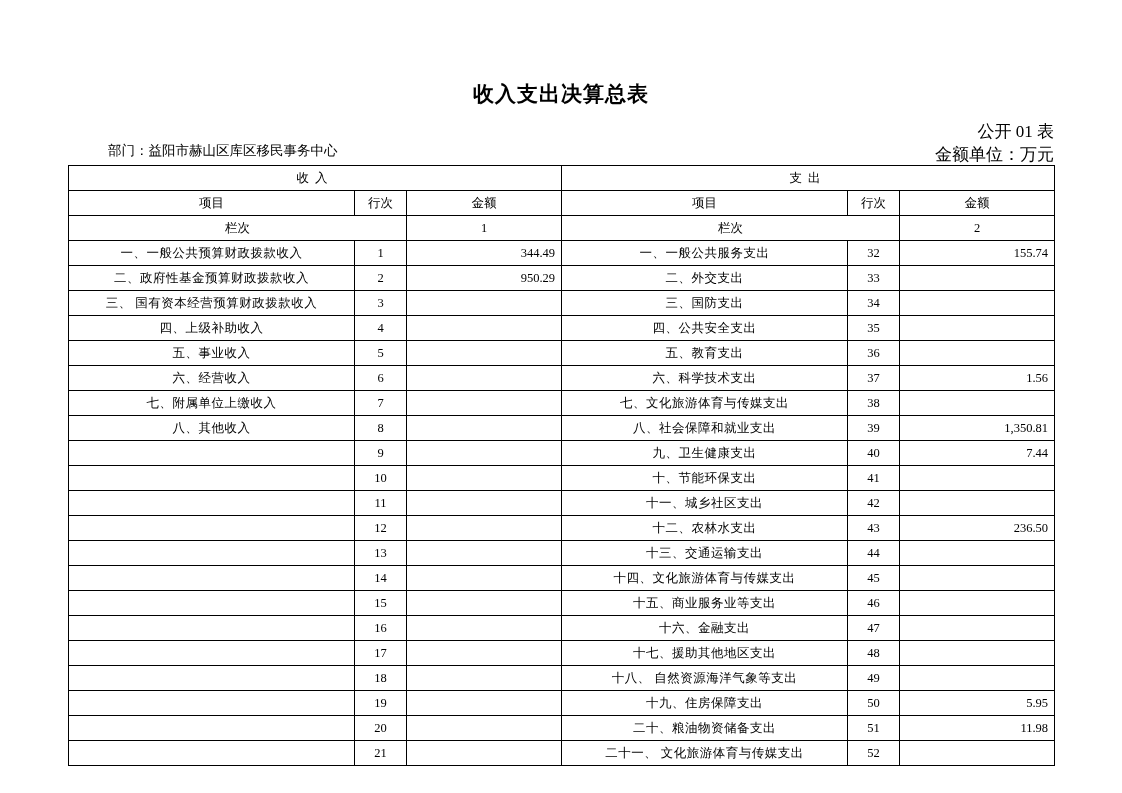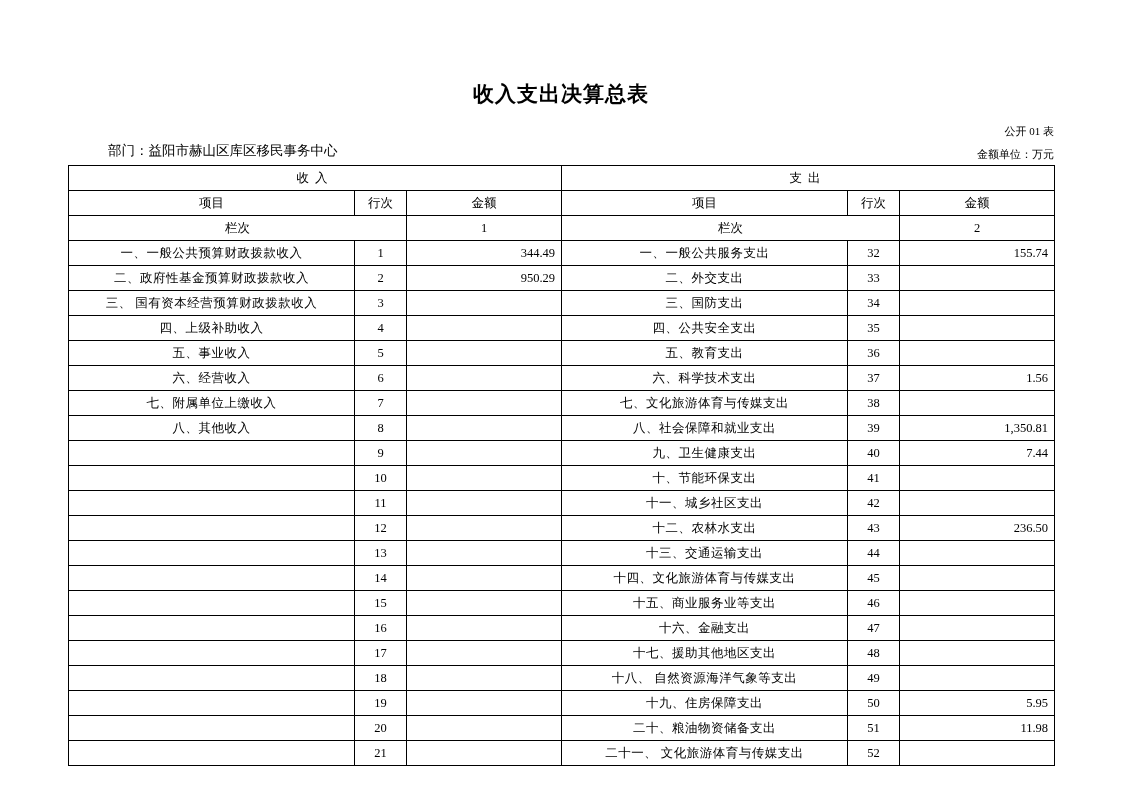--- a/index.html
+++ b/index.html
@@ -26,21 +26,21 @@
     font-weight: bold;
     font-size: 21px;
     letter-spacing: 1px;
     margin: 0;
     padding-top: 80px;
   }
   .meta-right {
     position: absolute;
     right: 68px;
     top: 120px;
-    font-size: 11px;
+    font-size: 17px;
     text-align: right;
     line-height: 23px;
   }
   .meta-left {
     position: absolute;
     left: 68px;
     top: 142px;
     font-size: 13.5px;
     margin-left: 40px;
   }

